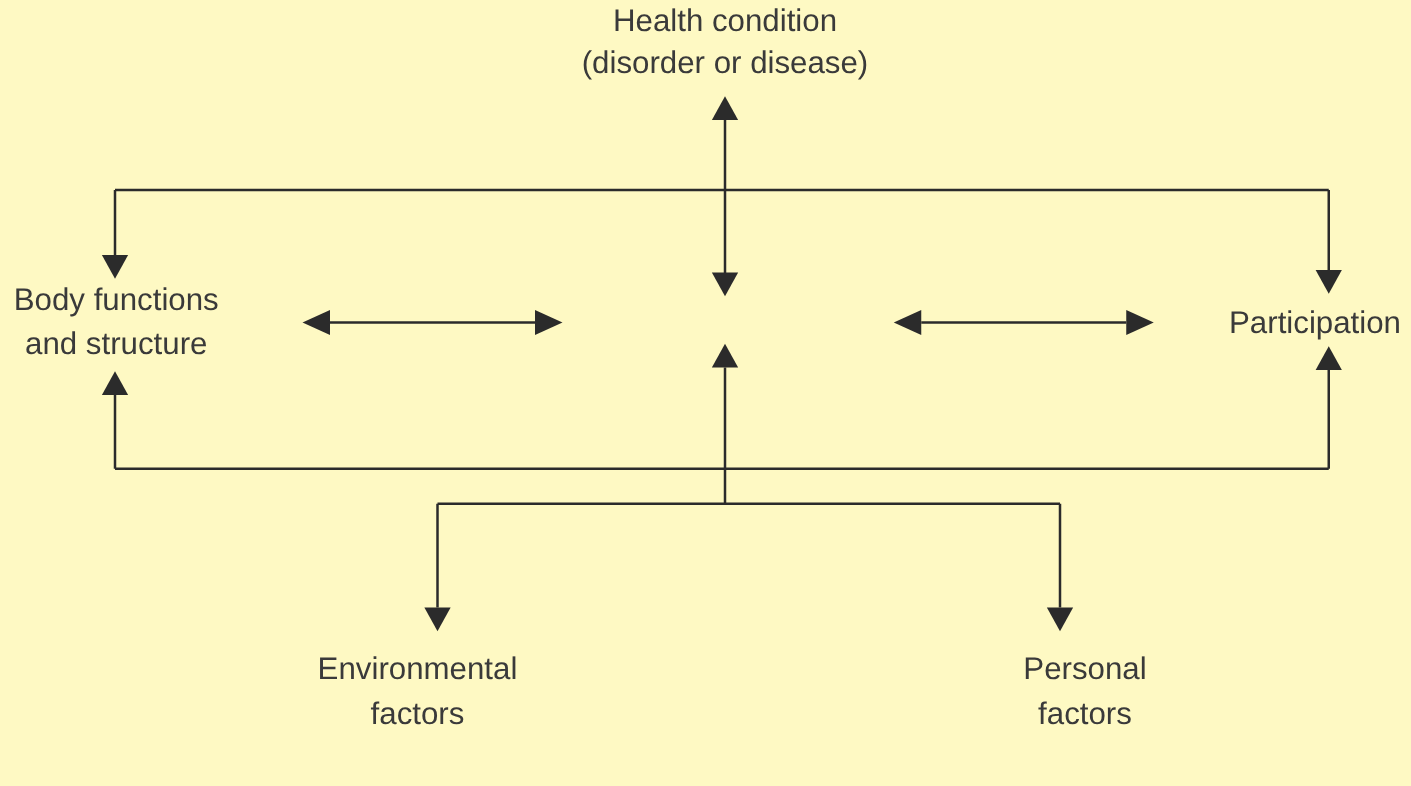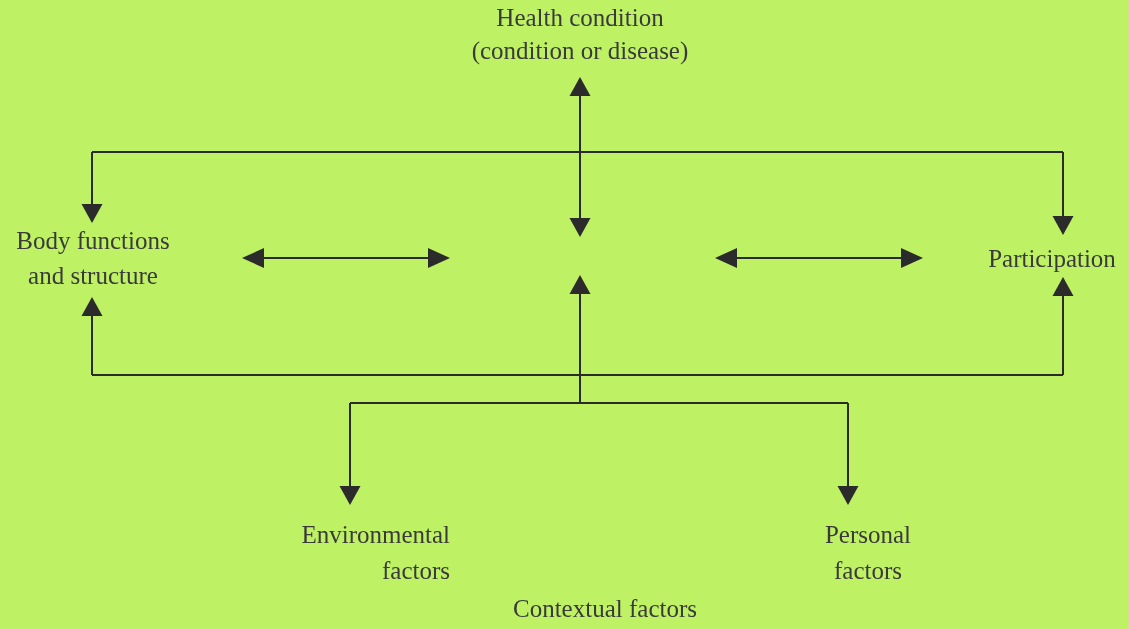--- a/index.html
+++ b/index.html
@@ -4,22 +4,22 @@
 <style>
   html, body {
     margin: 0;
     padding: 0;
     background: #ffffff;
   }
   #canvas {
     position: relative;
     width: 1129px;
     height: 629px;
-    background: #bef264;
-    font-family: Liberation Serif, serif;
+    background: #fef9c3;
+    font-family: Liberation Sans, sans-serif;
     color: #3a3a3a;
     overflow: hidden;
   }
   #arrow-layer {
     position: absolute;
     left: 0;
     top: 0;
     width: 1129px;
     height: 629px;
   }
@@ -28,21 +28,21 @@
     text-align: center;
     font-size: 25px;
     line-height: 33px;
     color: #3a3a3a;
     white-space: nowrap;
   }
   .lbl-health        { left: 380px; top: 1px;   width: 400px; }
   .lbl-body          { left: -7px;  top: 223px; width: 200px; line-height: 35px; }
   .lbl-activity      { left: 480px; top: 242px; width: 200px; }
   .lbl-participation { left: 952px; top: 242px; width: 200px; }
-  .lbl-environmental { left: 250px; top: 517px; width: 200px; line-height: 36px; text-align: right; }
+  .lbl-environmental { left: 234px; top: 517px; width: 200px; line-height: 36px; }
   .lbl-personal      { left: 768px; top: 517px; width: 200px; line-height: 36px; }
   .lbl-contextual    { left: 455px; top: 592px; width: 300px; }
   svg line, svg path {
     stroke: #2b2b2b;
     stroke-width: 2;
     fill: none;
   }
   svg polygon {
     fill: #2b2b2b;
     stroke: none;
@@ -98,21 +98,21 @@
       <path d="M350,403 H848"></path>
       <path d="M350,403 V486"></path>
       <polygon points="350,505 339.5,486 360.5,486"></polygon>
       <path d="M848,403 V486"></path>
       <polygon points="848,505 837.5,486 858.5,486"></polygon>
     </g>
   </svg>
 
   <div class="node-label lbl-health">
     <div>Health condition</div>
-    <div>(condition or disease)</div>
+    <div>(disorder or disease)</div>
   </div>
 
   <div class="node-label lbl-body">
     <div>Body functions</div>
     <div>and structure</div>
   </div>
 
 
   <div class="node-label lbl-participation">
     <div>Participation</div>
@@ -121,17 +121,14 @@
   <div class="node-label lbl-environmental">
     <div>Environmental</div>
     <div>factors</div>
   </div>
 
   <div class="node-label lbl-personal">
     <div>Personal</div>
     <div>factors</div>
   </div>
 
-  <div class="node-label lbl-contextual">
-    <div>Contextual factors</div>
-  </div>
 
 </div>
 
 </body></html>

